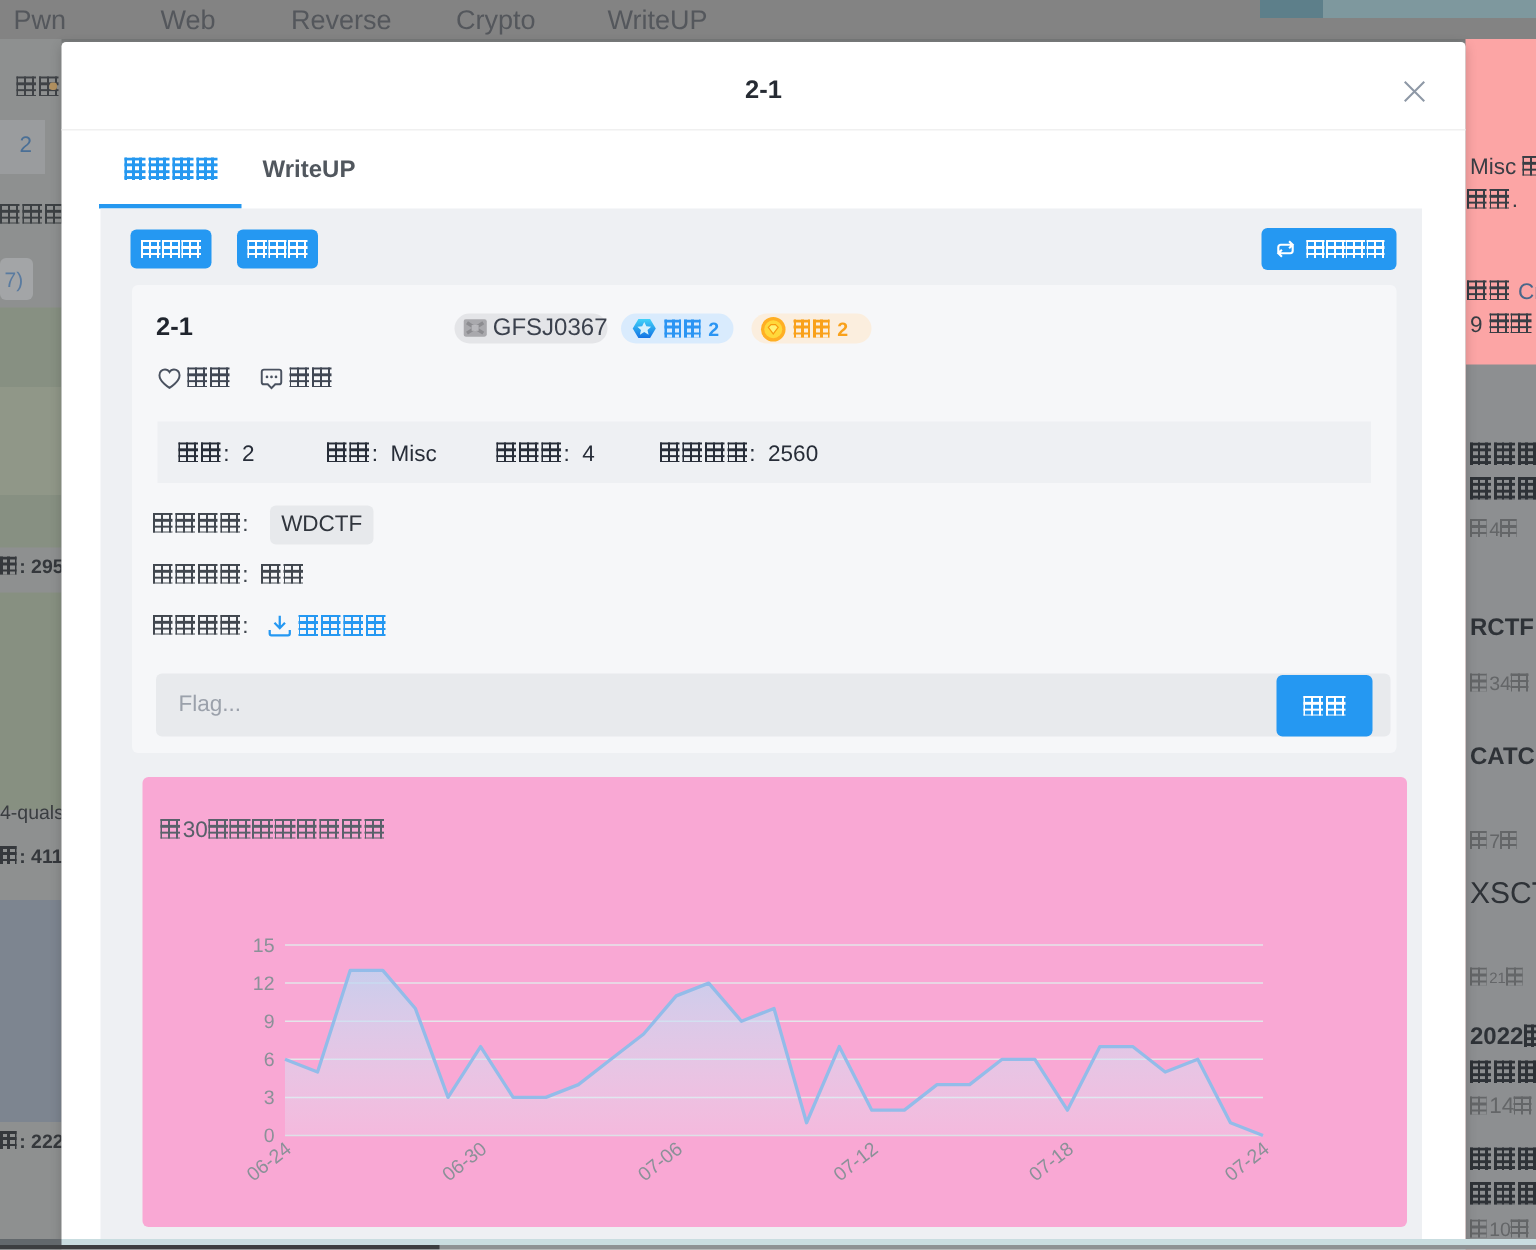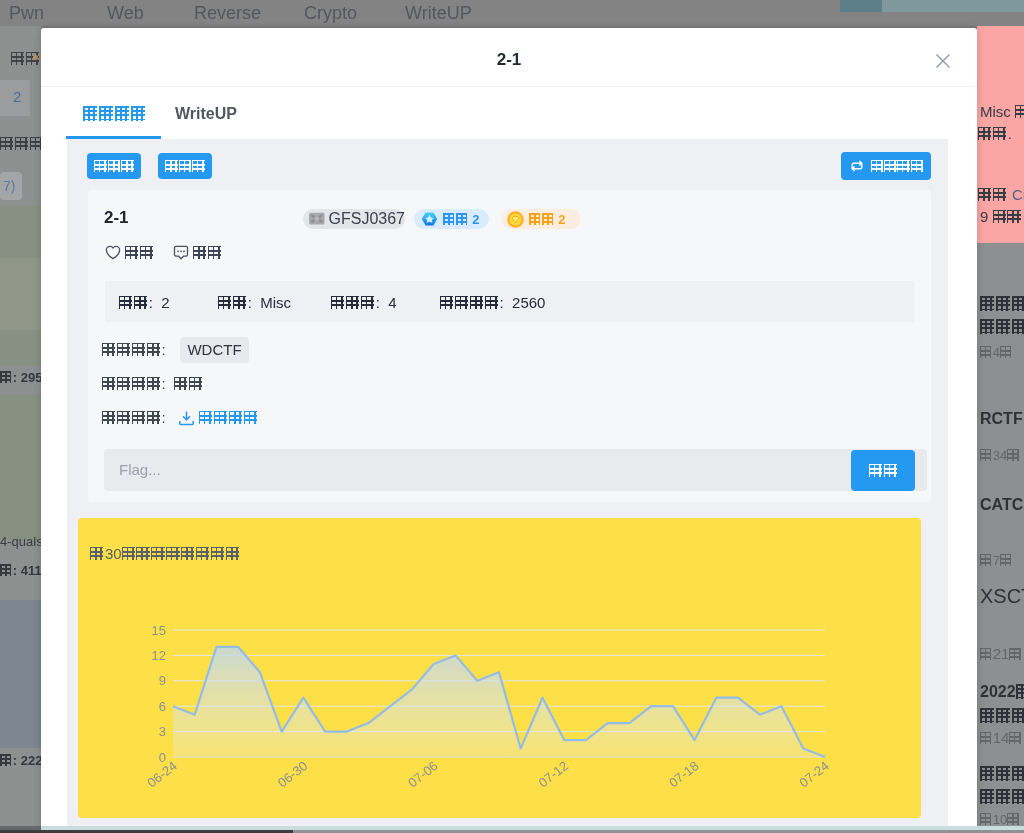--- a/index.html
+++ b/index.html
@@ -52,21 +52,21 @@
   <div class="abs" style="left:3px;top:182px;font-size:15px">9 <i class="z z15"></i><i class="z z15"></i></div>
   <div class="abs" style="left:0;top:217px;width:47px;height:590px;background:#8d8f91"></div>
   <div class="abs" style="left:3px;top:269px;font-size:16px;font-weight:bold;color:#2e3237"><i class="z zb z16"></i><i class="z zb z16"></i><i class="z zb z16"></i></div>
   <div class="abs" style="left:3px;top:292px;font-size:16px;font-weight:bold;color:#2e3237"><i class="z zb z16"></i><i class="z zb z16"></i><i class="z zb z16"></i></div>
   <div class="abs" style="left:3px;top:319px;font-size:13px;color:#646668"><i class="z z13"></i>4<i class="z z13"></i></div>
   <div class="abs" style="left:3px;top:384px;font-size:16px;font-weight:bold;color:#2e3237">RCTF</div>
   <div class="abs" style="left:3px;top:422px;font-size:13px;color:#646668"><i class="z z13"></i>34<i class="z z13"></i></div>
   <div class="abs" style="left:3px;top:470px;font-size:16px;font-weight:bold;color:#2e3237">CATC</div>
   <div class="abs" style="left:3px;top:527px;font-size:13px;color:#646668"><i class="z z13"></i>7<i class="z z13"></i></div>
   <div class="abs" style="left:3px;top:559px;font-size:20px;font-weight:normal;color:#2e3237">XSCT</div>
-  <div class="abs" style="left:3px;top:619px;font-size:15px;color:#646668"><i class="z z13"></i>21<i class="z z13"></i></div>
+  <div class="abs" style="left:3px;top:619px;font-size:10px;color:#646668"><i class="z z13"></i>21<i class="z z13"></i></div>
   <div class="abs" style="left:3px;top:657px;font-size:16px;font-weight:bold;color:#2e3237">2022<i class="z zb z16"></i></div>
   <div class="abs" style="left:3px;top:681px;font-size:16px;font-weight:bold;color:#2e3237"><i class="z zb z16"></i><i class="z zb z16"></i><i class="z zb z16"></i></div>
   <div class="abs" style="left:3px;top:703px;font-size:15px;color:#646668"><i class="z z13"></i>14<i class="z z13"></i></div>
   <div class="abs" style="left:3px;top:739px;font-size:16px;font-weight:bold;color:#2e3237"><i class="z zb z16"></i><i class="z zb z16"></i><i class="z zb z16"></i></div>
   <div class="abs" style="left:3px;top:762px;font-size:16px;font-weight:bold;color:#2e3237"><i class="z zb z16"></i><i class="z zb z16"></i><i class="z zb z16"></i></div>
   <div class="abs" style="left:3px;top:786px;font-size:13px;color:#646668"><i class="z z13"></i>10<i class="z z13"></i></div>
 </div>
 
 <div class="abs" style="left:41px;top:28px;width:936px;height:805px;background:#fff;border-radius:3px 3px 0 0;box-shadow:0 2px 8px rgba(0,0,0,.18)">
   <div class="abs" style="left:0;top:0;width:936px;height:59px;border-bottom:1px solid #f0f0f0">
@@ -158,21 +158,21 @@
     <div class="abs" style="left:90px;top:219px;font-size:15px;color:#2598f2"><svg width="17" height="16" viewBox="0 0 17 16" style="vertical-align:-2.5px;margin-right:4px">
           <path d="M8.5 1.5 v8 M5 6.2 l3.5 3.6 3.5-3.6 M1.8 11 v2.4 c0 .7.5 1.2 1.2 1.2 h11 c.7 0 1.2-.5 1.2-1.2 V11" fill="none" stroke="#2598f2" stroke-width="1.5"></path>
         </svg><i class="z z15"></i><i class="z z15"></i><i class="z z15"></i><i class="z z15"></i></div>
     <div class="abs" style="left:16px;top:259px;width:823px;height:42px;background:#e8eaed;border-radius:4px;line-height:42px;color:#9ba1ab;font-size:15px"><span style="margin-left:15px">Flag...</span></div>
     <div class="btn" style="left:763px;top:260px;width:64px;height:41px;font-size:15px">
         <i class="z z15" style="margin:0 .6px"></i>
         <i class="z z15" style="margin:0 .6px"></i>
       </div>
   </div>
 
-  <div class="abs" style="left:37px;top:490px;width:843px;height:300px;background:#fde047;border-radius:4px">
+  <div class="abs" style="left:54px;top:490px;width:843px;height:300px;background:#f9a8d4;border-radius:4px">
     <div class="abs" style="left:12px;top:27px;font-size:15px;color:#59606a"><i class="z z15"></i>30<i class="z z15"></i><i class="z z15"></i><i class="z z15"></i><i class="z z15"></i><i class="z z15"></i><i class="z z15"></i><i class="z z15"></i><i class="z z15"></i></div>
     <svg class="abs" style="left:0;top:0" width="843" height="300" font-family="Liberation Sans,sans-serif">
     <defs>
           <linearGradient id="ag" x1="0" y1="0" x2="0" y2="1">
             <stop offset="0" stop-color="#bdd6f2" stop-opacity="0.8"></stop>
             <stop offset="1" stop-color="#e4edf8" stop-opacity="0.25"></stop>
           </linearGradient>
         </defs>
     <line x1="95" y1="239.0" x2="747" y2="239.0" stroke="#dcdfe3" stroke-width="1"></line>
     <text x="88" y="243.5" text-anchor="end" font-size="13" fill="#8b9198">0</text>

